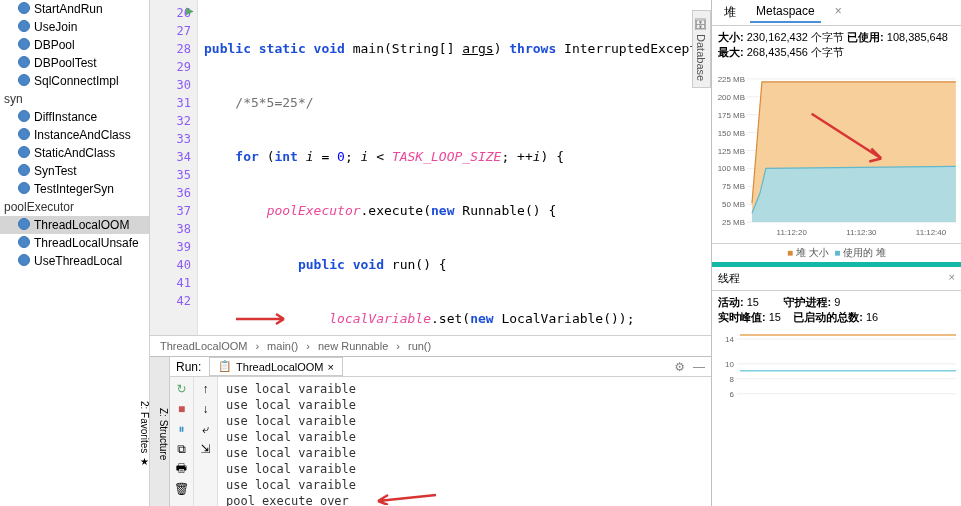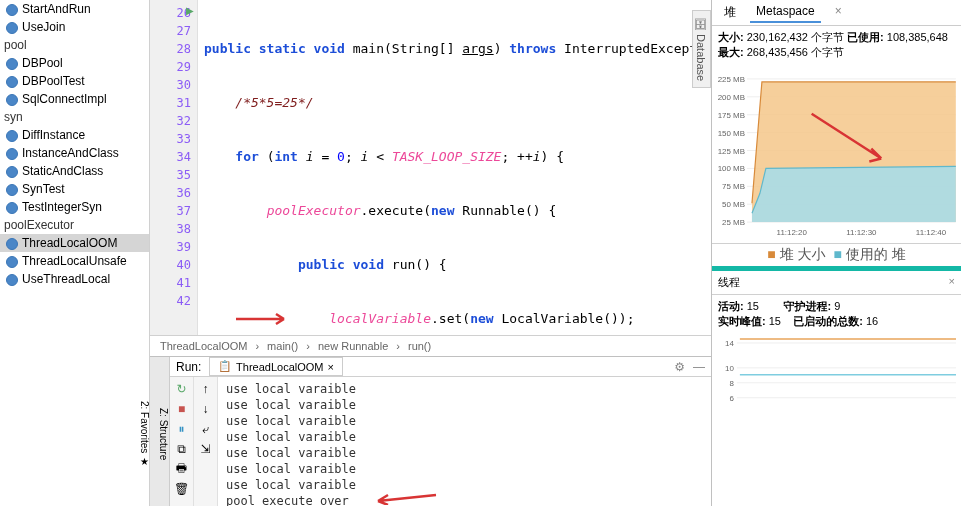--- a/index.html
+++ b/index.html
@@ -1,32 +1,32 @@
 <!DOCTYPE html>
 <html><head>
 <meta charset="utf-8">
 <style>
 *{box-sizing:border-box;margin:0;padding:0}
 body{font-family:"Segoe UI",Arial,sans-serif;font-size:12px;background:#fff;width:961px;height:506px;overflow:hidden;color:#000}
 .main{display:flex;height:100%}
 .lcol{width:150px;border-right:1px solid #d0d0d0;background:#fff;overflow:hidden}
-.tree-item{padding:2px 4px 2px 6px;display:flex;align-items:flex-end;gap:4px;white-space:nowrap;cursor:pointer}
+.tree-item{padding:2px 4px 2px 18px;display:flex;align-items:flex-start;gap:4px;white-space:nowrap;cursor:pointer}
 .tree-item.sel{background:#d5d5d5}
 .tree-head{padding:2px 4px;font-weight:normal;color:#333}
 .ci{width:12px;height:12px;border-radius:50%;display:inline-block;flex-shrink:0}
 .ci.c{background:#4a86c7;border:1px solid #3a76b7}
 .ci.j{background:#5a9e6f;border:1px solid #4a8e5f}
 .mid{flex:1;display:flex;flex-direction:column;min-width:0}
 .editor-wrap{flex:1;display:flex;position:relative;min-height:0}
 .gutter{width:48px;background:#f0f0f0;border-right:1px solid #e0e0e0;text-align:right;padding-right:6px;color:#8b5cf6;font-family:Consolas,monospace;font-size:12px;line-height:18px;padding-top:4px}
 .gutter .ln{height:18px}
 .code{flex:1;font-family:Consolas,monospace;font-size:13px;line-height:18px;padding:4px 0 0 6px;white-space:pre;overflow:hidden}
 .code .row{height:18px;position:relative}
 .kw{color:#1d4ed8;font-weight:bold}
-.com{color:#7f1d1d;font-style:italic}
+.com{color:#737373;}
 .num{color:#0000ff}
 .it{font-style:italic}
 .const{color:#ec4899;font-style:italic}
 .play{position:absolute;left:36px;top:5px;color:#59a869;font-size:10px}
 .arrow-red{position:absolute;width:60px;height:14px;pointer-events:none}
 .arrow-red svg{width:100%;height:100%}
 .dbtab{position:absolute;right:0;top:10px;writing-mode:vertical-rl;background:#f0f0f0;border:1px solid #ccc;padding:6px 2px;font-size:11px;color:#555}
 .crumb{border-top:1px solid #d0d0d0;padding:4px 10px;font-size:11px;color:#666;display:flex;gap:8px}
 .bottom{border-top:1px solid #c0c0c0;display:flex;height:150px}
 .vtabs{width:20px;background:#e8e8e8;border-right:1px solid #ccc;display:flex;flex-direction:column;align-items:center;gap:8px;padding-top:6px;font-size:10px;writing-mode:vertical-rl}
@@ -38,39 +38,38 @@
 .tbtn{width:16px;height:16px;display:flex;align-items:center;justify-content:center;font-size:12px;cursor:pointer}
 .console{flex:1;font-family:Consolas,monospace;font-size:12px;line-height:16px;padding:4px 8px;color:#333;position:relative}
 .rcol{width:250px;border-left:1px solid #c0c0c0;display:flex;flex-direction:column;background:#fff}
 .rsec{border-bottom:1px solid #d0d0d0;padding:4px 6px;font-size:11px}
 .rtab{display:flex;gap:8px;border-bottom:1px solid #ccc;padding:2px 6px}
 .rtab span{padding:2px 6px;cursor:pointer}
 .rtab .act{border-bottom:2px solid #4a90d9}
 .stats{padding:4px 6px;font-size:11px;line-height:15px}
 .chart{height:180px;position:relative;border-bottom:1px solid #d0d0d0}
 .chart svg{width:100%;height:100%}
-.legend{font-size:14px;text-align:center;padding:2px;color:#555}
+.legend{font-size:10px;text-align:center;padding:2px;color:#555}
 .thread-chart{height:80px;position:relative}
 .close-x{float:right;cursor:pointer;color:#888}
 .gear{color:#888;margin-left:auto;cursor:pointer}
 </style>
 </head>
 <body>
 
 <div class="main">
  <div class="lcol">
   <div class="tree-item">
         <span class="ci c"></span>
         <span>StartAndRun</span>
       </div>
   <div class="tree-item">
         <span class="ci c"></span>
         <span>UseJoin</span>
       </div>
-  <div class="tree-head">pool</div>
   <div class="tree-item">
         <span class="ci c"></span>
         <span>DBPool</span>
       </div>
   <div class="tree-item">
         <span class="ci c"></span>
         <span>DBPoolTest</span>
       </div>
   <div class="tree-item">
         <span class="ci c"></span>

